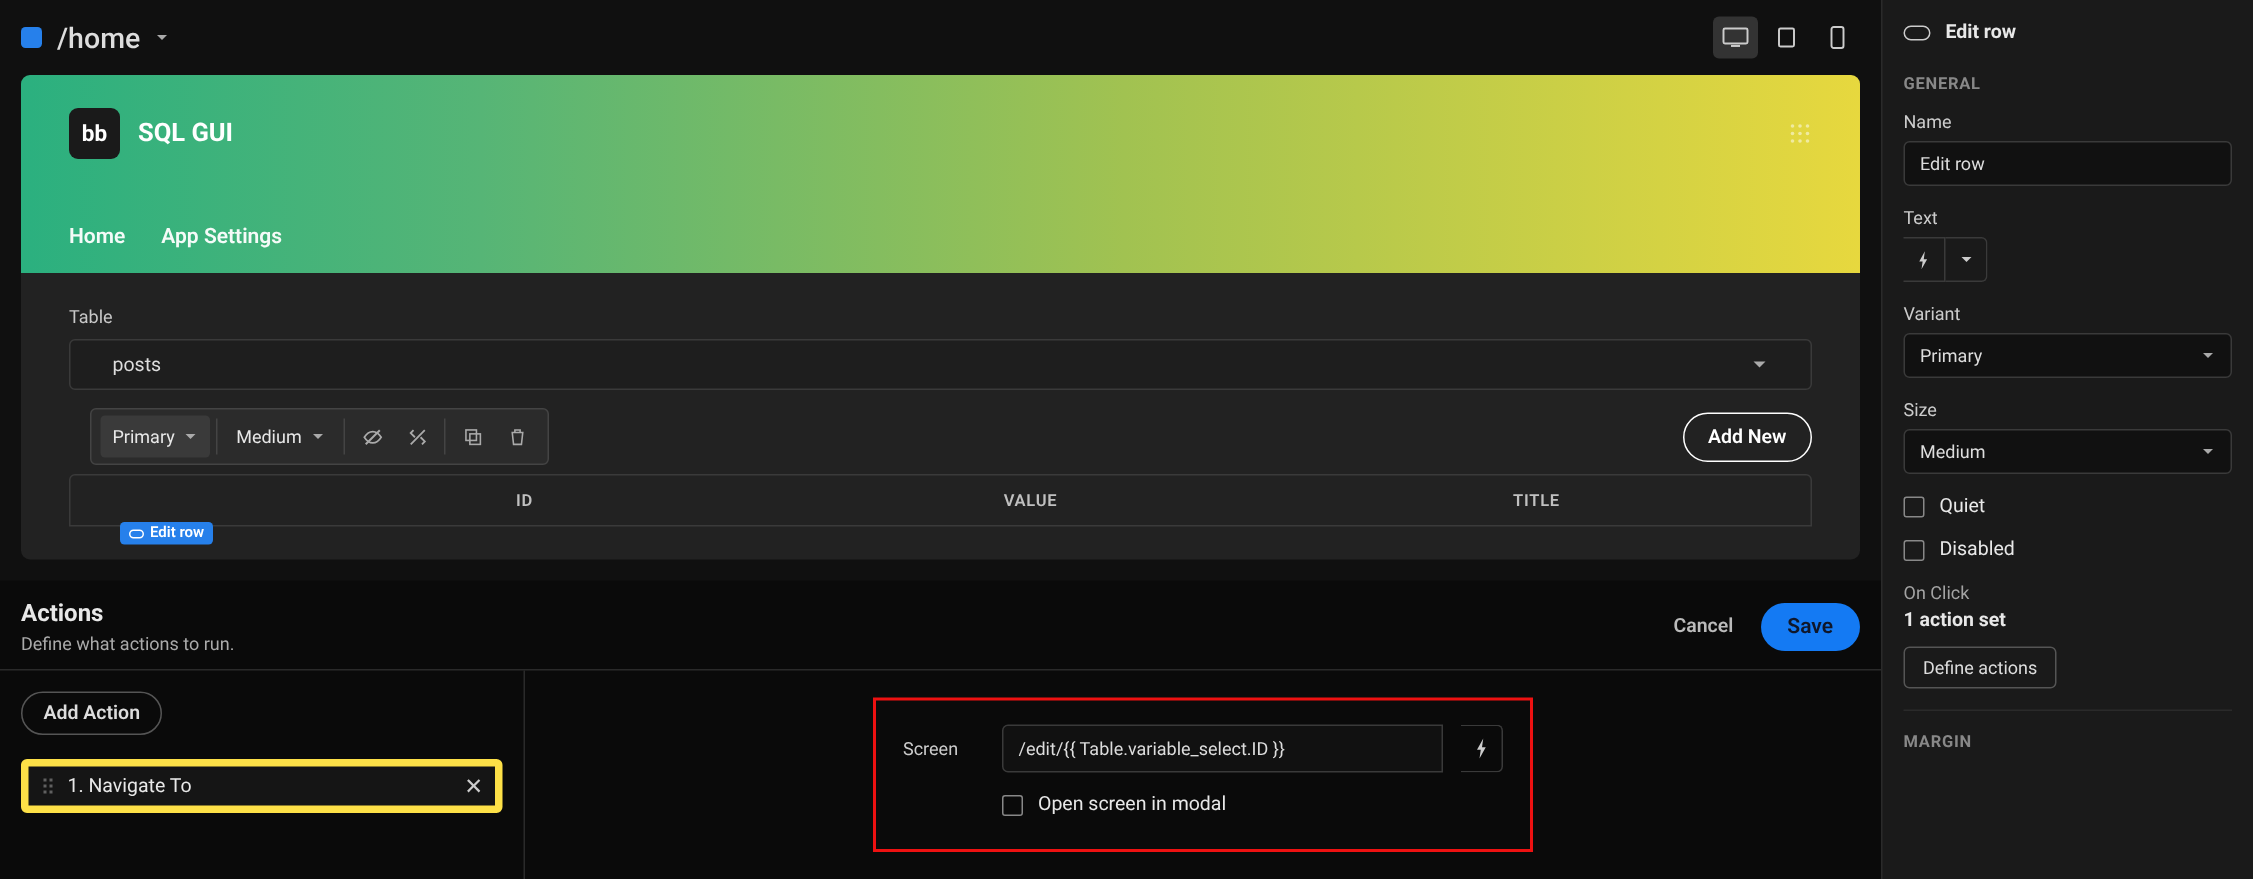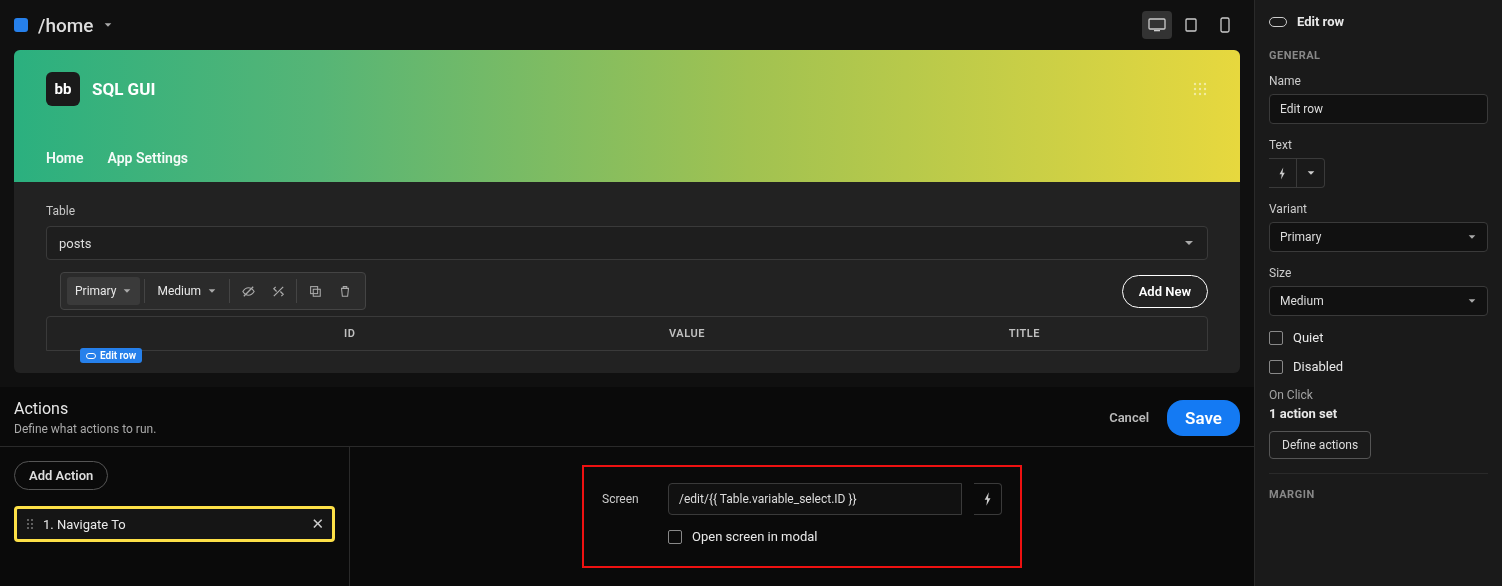--- a/index.html
+++ b/index.html
@@ -98,21 +98,21 @@
 .app-body { padding: 22px 32px; position: relative; flex: 1; }
 .field-label { color: #c8c8c8; font-size: 12px; margin-bottom: 8px; }
 .select-field {
   background: #1e1e1e;
   border: 1px solid #3a3a3a;
   border-radius: 4px;
   height: 34px;
   display: flex;
   align-items: center;
   justify-content: space-between;
-  padding: 0 12px;
+  padding: 0 28px;
   color: #ddd;
   cursor: pointer;
   font-size: 13px;
 }
 .select-field svg { fill: #aaa; }
 
 .toolbar-row {
   display: flex;
   align-items: center;
   justify-content: space-between;
@@ -194,31 +194,31 @@
 .actions-pane {
   background: #0a0a0a;
   flex: 0 0 auto;
 }
 .actions-head {
   display: flex;
   align-items: center;
   justify-content: space-between;
   padding: 12px 14px 10px 14px;
 }
-.actions-title h3 { font-size: 16px; font-weight: 400; }
+.actions-title h3 { font-size: 16px; font-weight: 700; }
 .actions-title p { font-size: 12px; color: #aaa; margin-top: 4px; }
 .actions-btns { display: flex; align-items: center; gap: 18px; }
 .cancel-btn { color: #bbb; cursor: pointer; font-size: 13px; font-weight: 600; }
 .save-btn {
   background: #147af3;
-  color: #ffffff;
+  color: #0f172a;
   border-radius: 16px;
   padding: 8px 18px;
   font-weight: 600;
-  font-size: 17px;
+  font-size: 14px;
   cursor: pointer;
 }
 
 .actions-body {
   display: flex;
   border-top: 1px solid #2a2a2a;
   height: 140px;
 }
 .actions-sidebar {
   width: 350px;
@@ -231,21 +231,21 @@
   padding: 6px 14px;
   font-size: 13px;
   font-weight: 600;
   color: #ddd;
   cursor: pointer;
   display: inline-block;
 }
 .action-item {
   margin-top: 16px;
   background: #151515;
-  border: 3px solid #fde047;
+  border: 5px solid #fde047;
   border-radius: 4px;
   height: 36px;
   display: flex;
   align-items: center;
   padding: 0 10px;
   gap: 10px;
   position: relative;
 }
 .drag-dots {
   display: grid;

